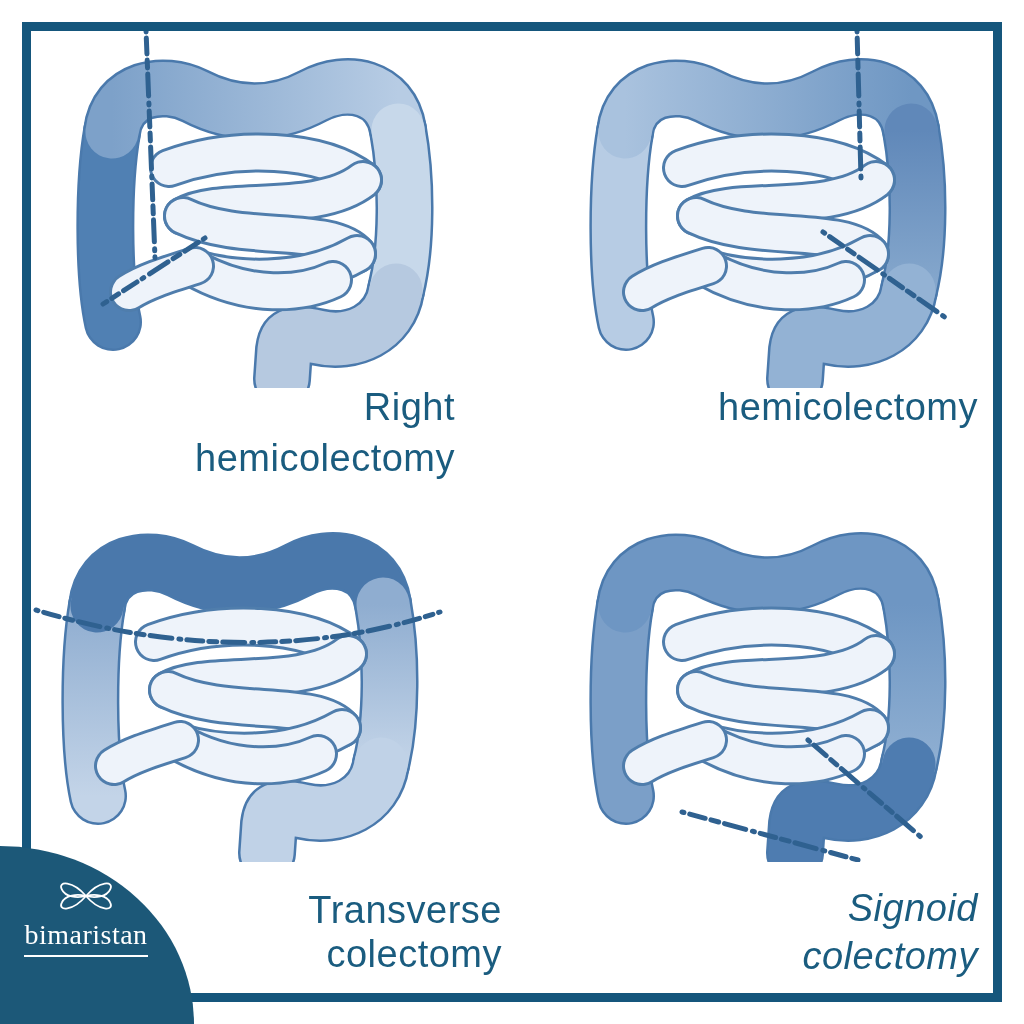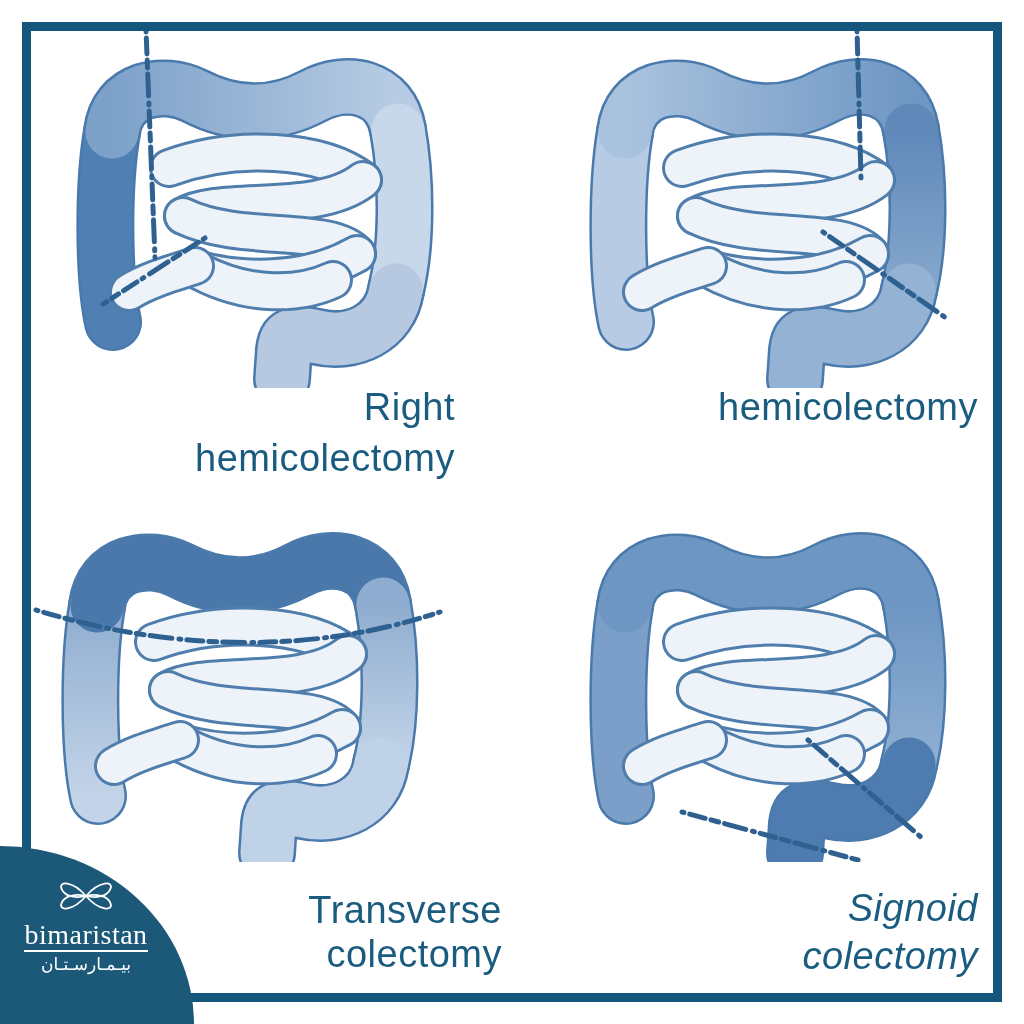--- a/index.html
+++ b/index.html
@@ -38,21 +38,21 @@
   .logo{
     position:absolute;left:0;bottom:0;width:194px;height:178px;
     background:#1c5878;border-radius:0 100% 0 0;
   }
   .logo-inner{
     position:absolute;left:0;top:30px;width:172px;text-align:center;color:#fff;
   }
   .logo-butterfly{display:block;margin:0 auto 4px auto;}
   .logo-wordmark{
     font-family:"Liberation Serif",serif;font-size:28px;letter-spacing:0.5px;
-    border-bottom:2px solid #ffffff;
+    padding-bottom:5px;border-bottom:2px solid #ffffff;
     display:inline-block;line-height:30px;
   }
   .logo-arabic{
     font-size:17px;line-height:26px;letter-spacing:1px;direction:rtl;
   }
 </style>
 </head>
 <body>
 
 <div class="panel panel-tl">
@@ -247,15 +247,14 @@
       <g fill="none" stroke="#ffffff" stroke-width="1.6" stroke-linejoin="round">
         <path d="M30 18 C 18 4, 4 4, 8 12 C 11 19, 22 20, 30 18 Z"></path>
         <path d="M30 18 C 42 4, 56 4, 52 12 C 49 19, 38 20, 30 18 Z"></path>
         <path d="M30 18 C 18 32, 4 32, 8 24 C 11 17, 22 16, 30 18 Z"></path>
         <path d="M30 18 C 42 32, 56 32, 52 24 C 49 17, 38 16, 30 18 Z"></path>
       </g>
     </svg>
     <div>
       <span class="logo-wordmark">bimaristan</span>
     </div>
-    <div class="logo-arabic">بيـمـارسـتـان</div>
   </div>
 </div>
 
 </body></html>

